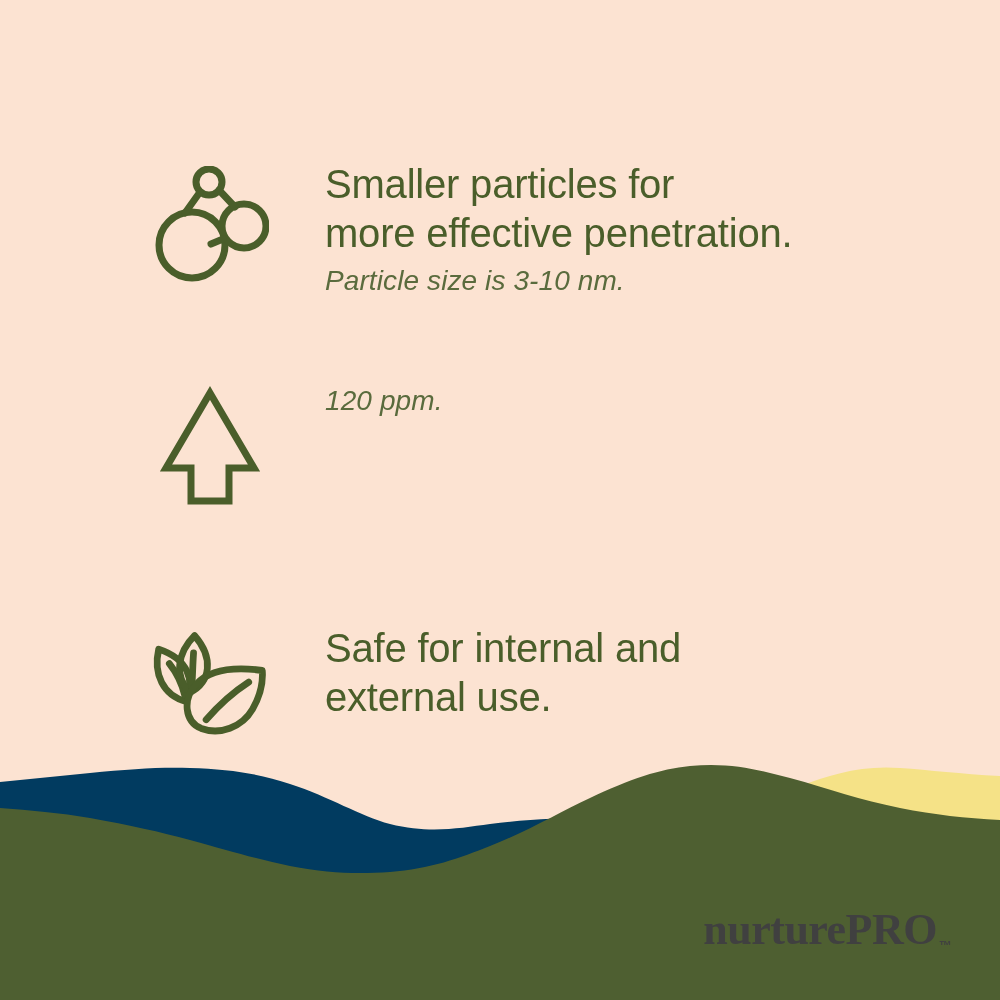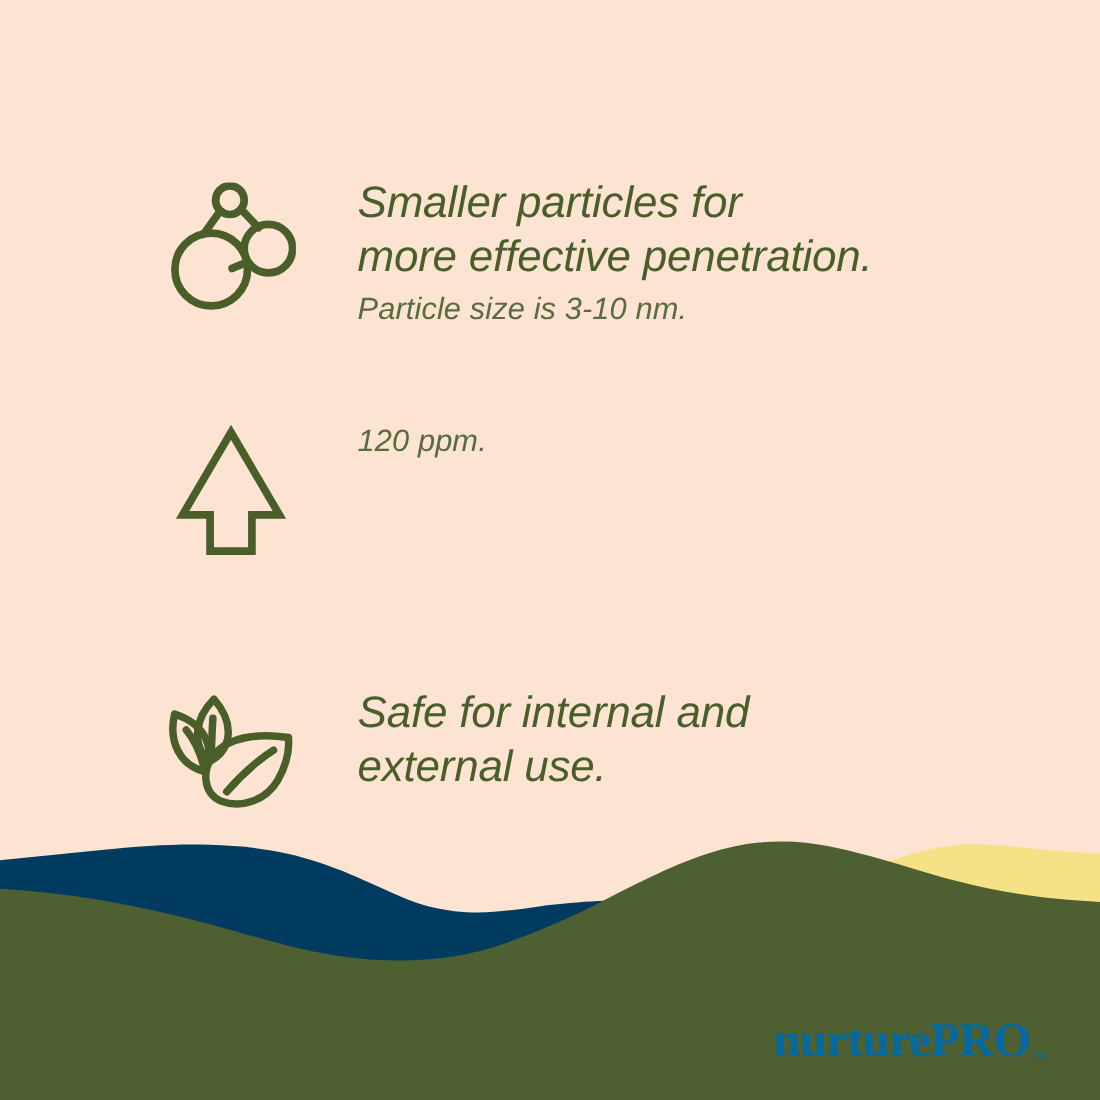--- a/index.html
+++ b/index.html
@@ -51,21 +51,20 @@
     margin-left: 55px;
     padding-top: 0px;
   }
   .feature-title {
     color: #4A5E2A;
     font-size: 40px;
     line-height: 49px;
     font-weight: 400;
     letter-spacing: -0.2px;
     white-space: pre-line;
-    font-style: italic;
   }
   .feature-sub {
     color: #5A6B3D;
     font-size: 28px;
     line-height: 38px;
     font-style: italic;
     font-weight: 400;
     margin-top: 4px;
     letter-spacing: 0.1px;
   }
@@ -77,24 +76,24 @@
     bottom: 0;
     width: 1000px;
     height: 260px;
   }
   .landscape svg { display: block; width: 1000px; height: 260px; }
 
   
   .logo {
     position: absolute;
     right: 48px;
-    bottom: 32px;
+    bottom: 48px;
     display: flex;
     align-items: flex-end;
-    color: #0369a1;
+    color: #404040;
     font-family: "Liberation Serif", serif;
   }
   .logo-word {
     font-size: 44px;
     line-height: 44px;
     letter-spacing: -0.5px;
     font-weight: 700;
   }
   .logo-tm {
     font-size: 13px;

